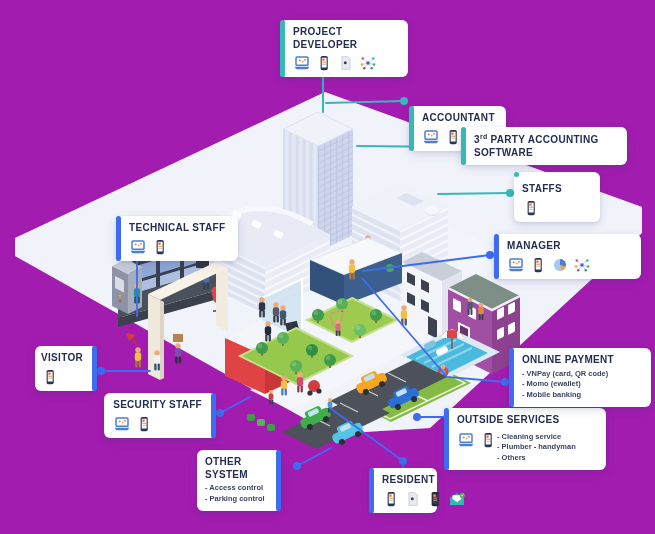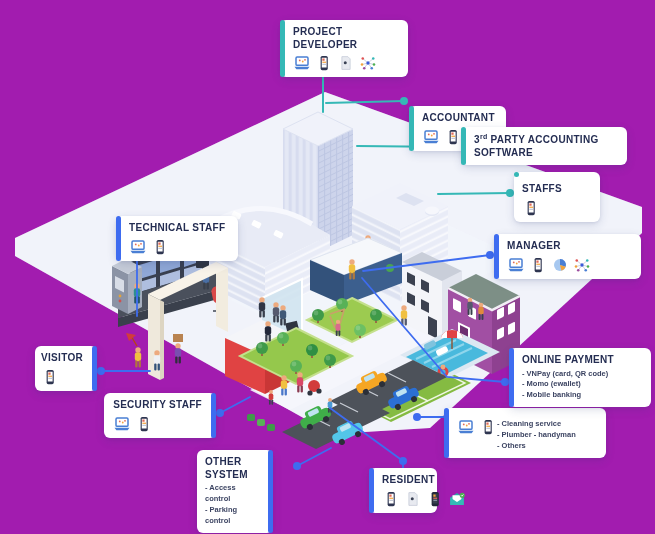--- a/index.html
+++ b/index.html
@@ -517,21 +517,21 @@
               <rect x="9" y="3" width="6.5" height="13" fill="#fff"></rect>
               <rect x="9.8" y="4" width="3" height="3" fill="#e06a5a"></rect>
               <rect x="9.8" y="8.2" width="5" height="1.6" fill="#f2a33c"></rect>
               <rect x="9.8" y="11" width="5" height="1.6" fill="#c3c8d6"></rect>
             </svg>
           </span>
         </div>
   </div>
 </div>
 
-<div class="card accent-blue bar-right" style="left:197px;top:450px;width:76px;">
+<div class="card accent-blue bar-right" style="left:197px;top:450px;width:84px;">
   <div class="bar"></div>
   <div class="card-body">
     <div class="card-title">OTHER SYSTEM</div>
     <div class="card-list">
       <div>- Access control</div>
       <div>- Parking control</div>
     </div>
   </div>
 </div>
 
@@ -573,20 +573,21 @@
               <path d="M17.4 5 l1.2 1.2 2-2.2" stroke="#fff" stroke-width="1.1" fill="none"></path>
             </svg>
           </span>
         </div>
   </div>
 </div>
 
 <div class="card accent-blue" style="left:444px;top:408px;width:162px;">
   <div class="bar"></div>
   <div class="card-body">
+    <div class="card-title">OUTSIDE SERVICES</div>
     <div class="split-row">
       <div class="icon-row">
             <span class="icon">
               <svg viewBox="0 0 24 20">
                 <rect x="4" y="2" width="16" height="11" rx="1.5" fill="#fff" stroke="#4a7fd4" stroke-width="2"></rect>
                 <circle cx="9" cy="6.5" r="1.2" fill="#e06a5a"></circle>
                 <circle cx="13" cy="8" r="1.2" fill="#f2a33c"></circle>
                 <circle cx="16" cy="5.8" r="1.2" fill="#e06a5a"></circle>
                 <path d="M2 15h20l-2.5 3.4H4.5z" fill="#4a7fd4"></path>
               </svg>

